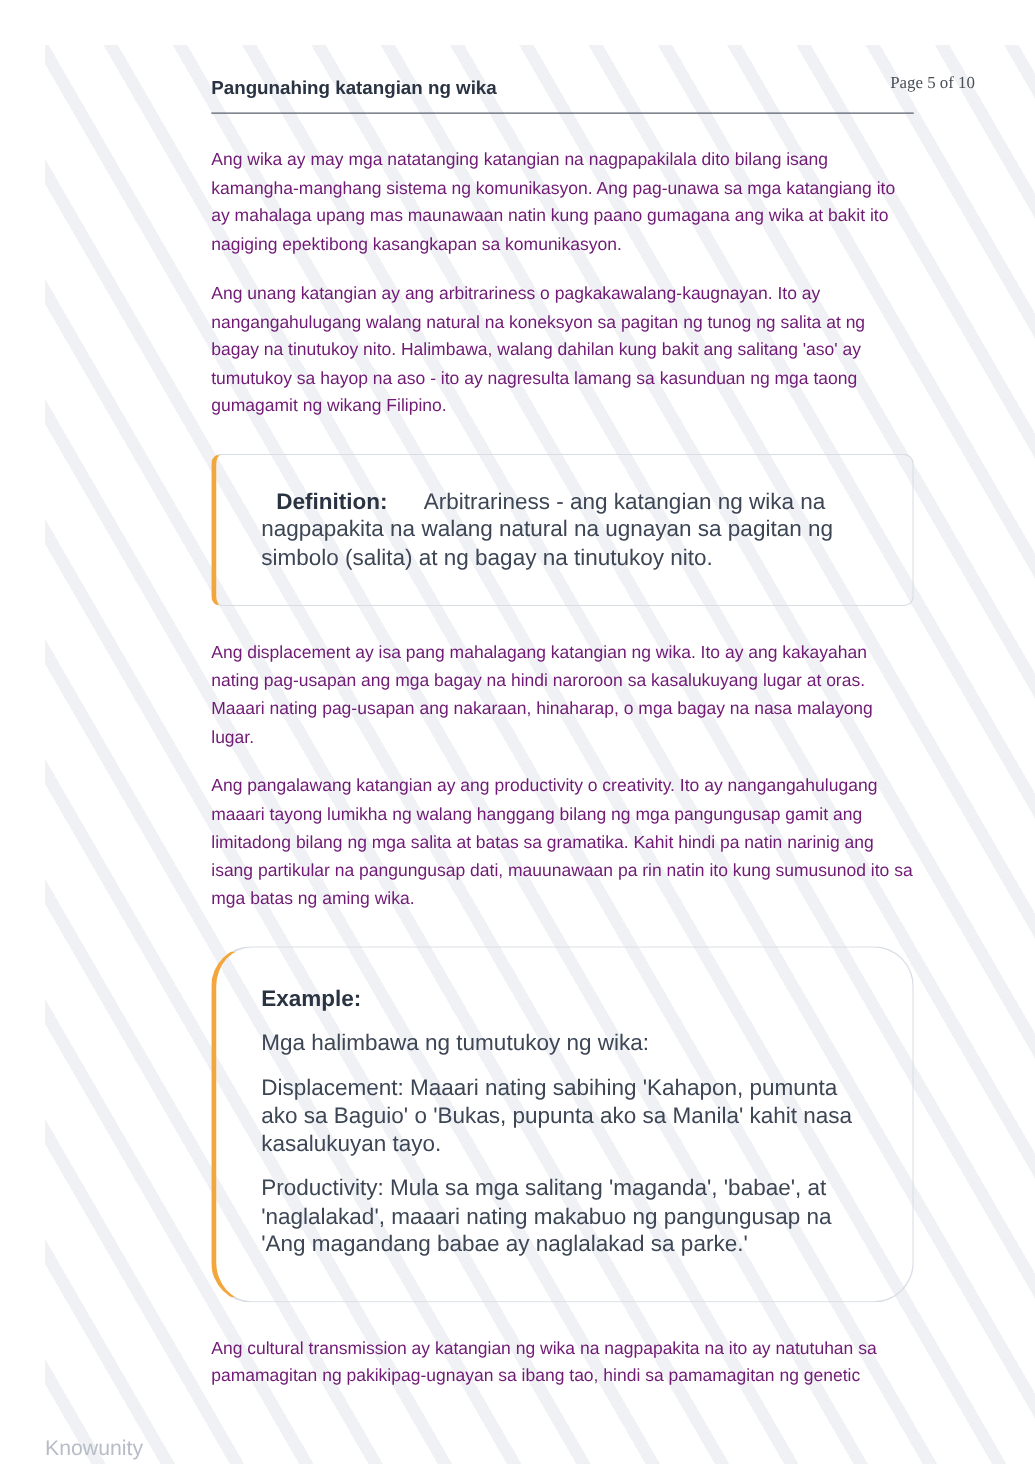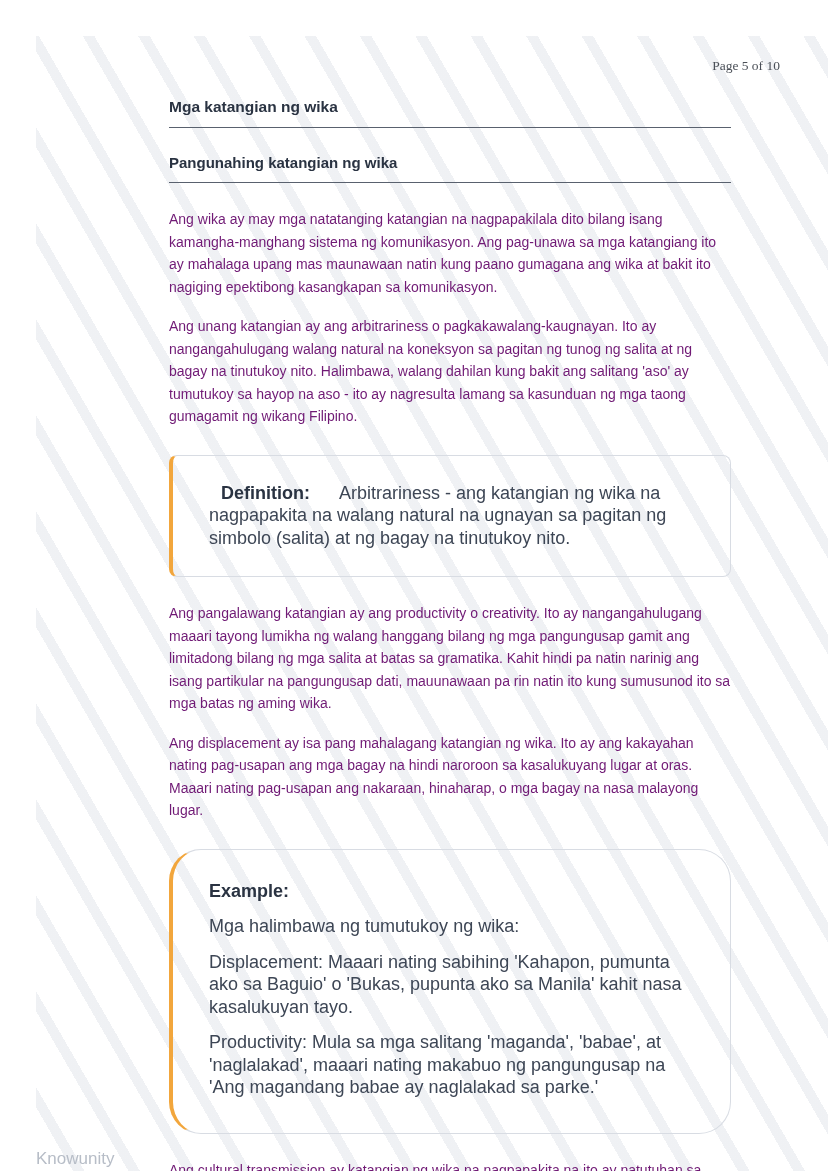--- a/index.html
+++ b/index.html
@@ -102,35 +102,34 @@
 </style>
 </head>
 <body>
 
 <div class="stripes"></div>
 
 <div class="page-indicator">Page 5 of 10</div>
 
 <div class="content">
 
-  <h1 class="doc-title">Mga katangian ng wika</h1>
 
   <h2 class="section-title">Pangunahing katangian ng wika</h2>
 
   <p class="body-text">Ang wika ay may mga natatanging katangian na nagpapakilala dito bilang isang kamangha-manghang sistema ng komunikasyon. Ang pag-unawa sa mga katangiang ito ay mahalaga upang mas maunawaan natin kung paano gumagana ang wika at bakit ito nagiging epektibong kasangkapan sa komunikasyon.</p>
 
   <p class="body-text">Ang unang katangian ay ang arbitrariness o pagkakawalang-kaugnayan. Ito ay nangangahulugang walang natural na koneksyon sa pagitan ng tunog ng salita at ng bagay na tinutukoy nito. Halimbawa, walang dahilan kung bakit ang salitang 'aso' ay tumutukoy sa hayop na aso - ito ay nagresulta lamang sa kasunduan ng mga taong gumagamit ng wikang Filipino.</p>
 
   <div class="callout definition">
     <p><span class="co-label">Definition:</span> <span>Arbitrariness - ang katangian ng wika na nagpapakita na walang natural na ugnayan sa pagitan ng simbolo (salita) at ng bagay na tinutukoy nito.</span></p>
   </div>
 
+  <p class="body-text">Ang displacement ay isa pang mahalagang katangian ng wika. Ito ay ang kakayahan nating pag-usapan ang mga bagay na hindi naroroon sa kasalukuyang lugar at oras. Maaari nating pag-usapan ang nakaraan, hinaharap, o mga bagay na nasa malayong lugar.</p>
+
   <p class="body-text">Ang pangalawang katangian ay ang productivity o creativity. Ito ay nangangahulugang maaari tayong lumikha ng walang hanggang bilang ng mga pangungusap gamit ang limitadong bilang ng mga salita at batas sa gramatika. Kahit hindi pa natin narinig ang isang partikular na pangungusap dati, mauunawaan pa rin natin ito kung sumusunod ito sa mga batas ng aming wika.</p>
-
-  <p class="body-text">Ang displacement ay isa pang mahalagang katangian ng wika. Ito ay ang kakayahan nating pag-usapan ang mga bagay na hindi naroroon sa kasalukuyang lugar at oras. Maaari nating pag-usapan ang nakaraan, hinaharap, o mga bagay na nasa malayong lugar.</p>
 
   <div class="callout example">
     <p class="co-label">Example:</p>
     <p>Mga halimbawa ng tumutukoy ng wika:</p>
     <p>Displacement: Maaari nating sabihing 'Kahapon, pumunta ako sa Baguio' o 'Bukas, pupunta ako sa Manila' kahit nasa kasalukuyan tayo.</p>
     <p>Productivity: Mula sa mga salitang 'maganda', 'babae', at 'naglalakad', maaari nating makabuo ng pangungusap na 'Ang magandang babae ay naglalakad sa parke.'</p>
   </div>
 
 
   <p class="body-text">Ang cultural transmission ay katangian ng wika na nagpapakita na ito ay natutuhan sa pamamagitan ng pakikipag-ugnayan sa ibang tao, hindi sa pamamagitan ng genetic</p>

